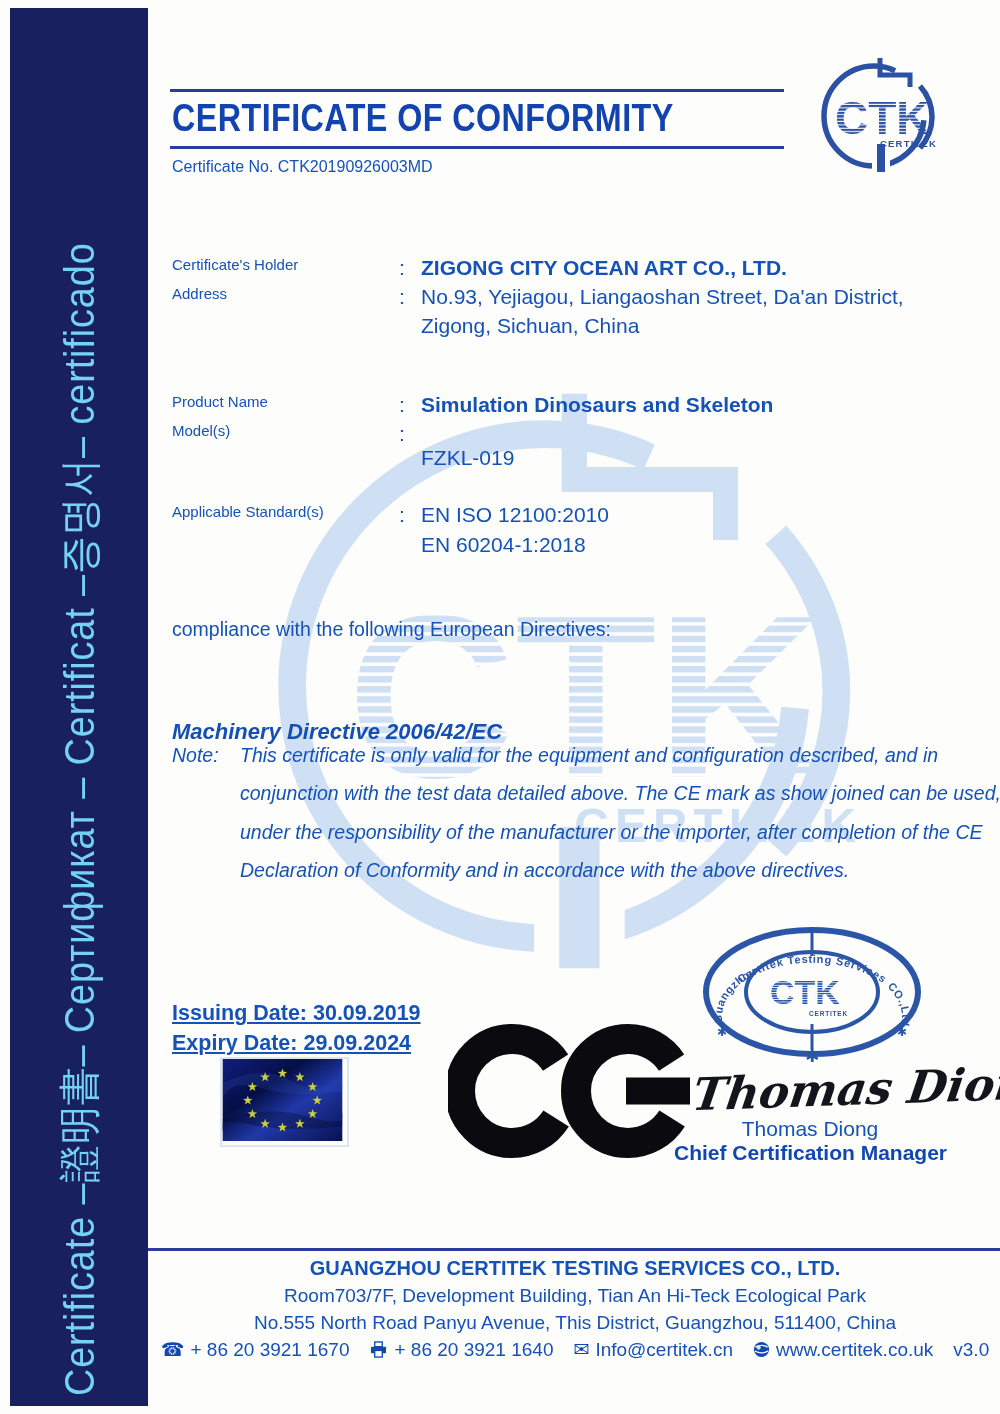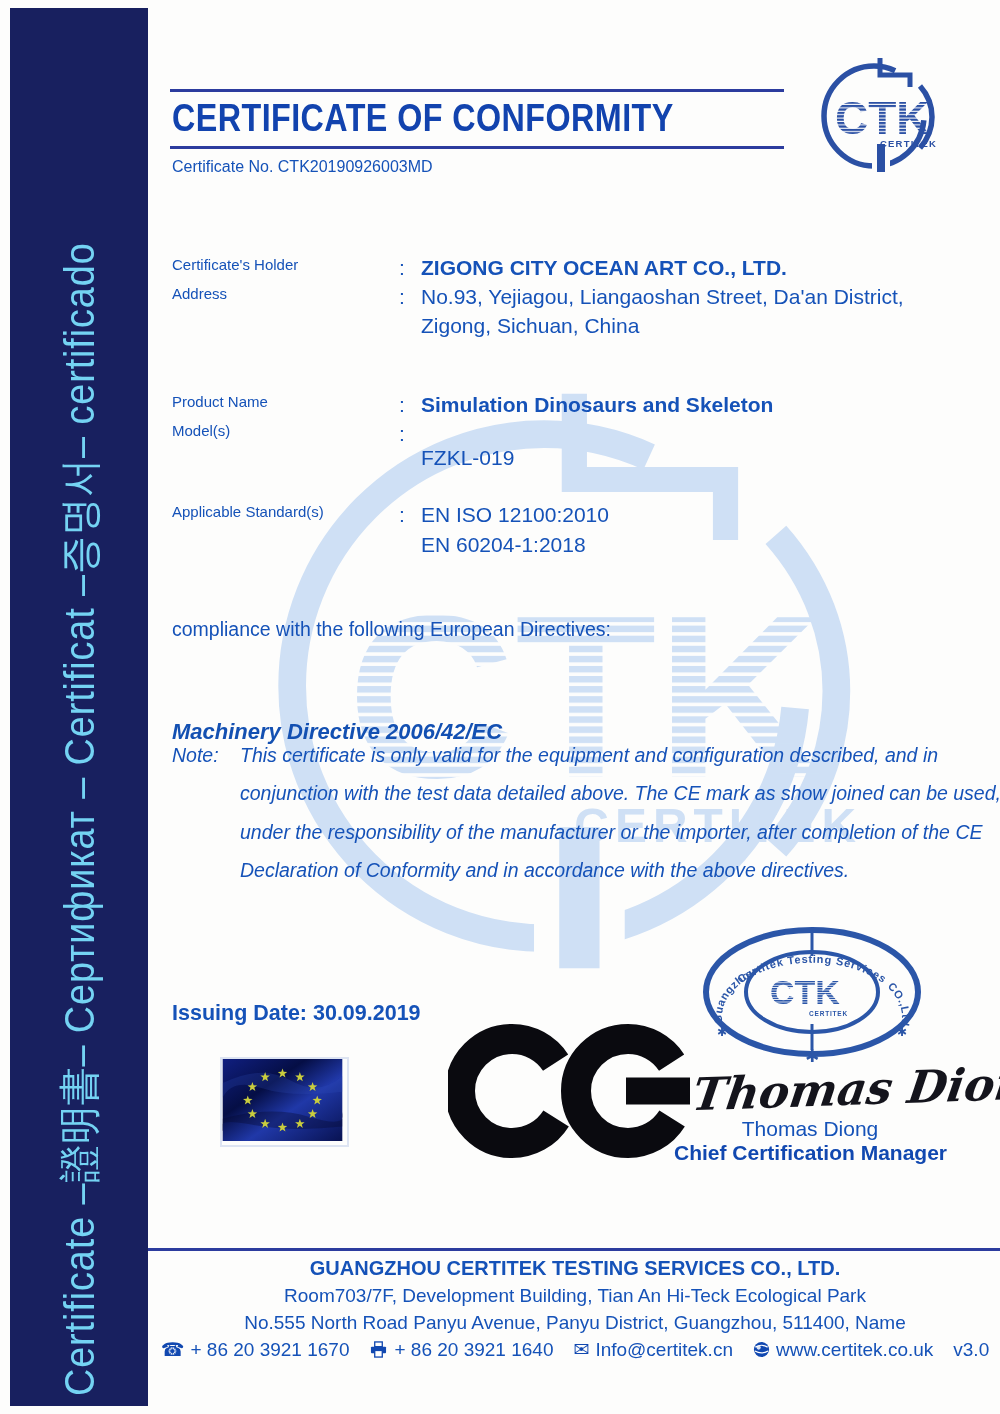--- a/index.html
+++ b/index.html
@@ -16,21 +16,21 @@
   .title{left:172px;top:97px;font-size:38px;font-weight:bold;color:#1243ae;
          transform:scaleX(0.85);transform-origin:0 50%;letter-spacing:.5px;}
   .certno{left:172px;top:158px;font-size:16px;color:#1552b8;}
   .kv-label{font-size:15px;color:#1552b8;}
   .kv-colon{font-size:21px;color:#1552b8;}
   .kv-value{font-size:21px;color:#1552b8;}
   .bold{font-weight:bold;}
   .stmt{font-size:19.5px;color:#1552b8;}
   .directive{font-size:22px;font-weight:bold;font-style:italic;color:#1350b2;margin-top:48px;}
   .note-line{font-size:19.5px;font-style:italic;color:#1552b8;}
-  .date-line{font-size:21.5px;font-weight:600;color:#1552b8;}
+  .date-line{font-size:21.5px;font-weight:600;color:#1552b8;text-decoration:underline;}
   
   .flag{position:absolute;left:220px;top:1057px;width:125px;height:86px;border:2px solid #dde4f2;}
   
   .sig-script{position:absolute;left:694px;top:1062px;font-family:"DejaVu Serif","Liberation Serif",serif;
               font-style:italic;font-weight:bold;font-size:45px;color:#14141c;
               transform:skewX(-10deg) rotate(-2deg);white-space:nowrap;}
   .sig-name{position:absolute;left:700px;top:1117px;width:220px;text-align:center;
             font-size:21px;color:#1552b8;white-space:nowrap;}
   .sig-role{position:absolute;left:663px;top:1141px;width:295px;text-align:center;
             font-size:21px;font-weight:bold;color:#1148b0;white-space:nowrap;}
@@ -113,20 +113,21 @@
 
   <div class="abs directive" style="left:172px;top:671px;">Machinery Directive 2006/42/EC</div>
 
   <div class="abs note-line" style="left:172px;top:744px;">Note:</div>
   <div class="abs note-line" style="left:240px;top:744px;">This certificate is only valid for the equipment and configuration described, and in</div>
   <div class="abs note-line" style="left:240px;top:782px;">conjunction with the test data detailed above. The CE mark as show joined can be used,</div>
   <div class="abs note-line" style="left:240px;top:821px;">under the responsibility of the manufacturer or the importer, after completion of the CE</div>
   <div class="abs note-line" style="left:240px;top:859px;">Declaration of Conformity and in accordance with the above directives.</div>
 
   <div class="abs date-line" style="left:172px;top:1001px;">Issuing Date: 30.09.2019</div>
+  <div class="abs date-line" style="left:172px;top:1031px;">Expiry Date: 29.09.2024</div>
 
   <div class="flag">
     <svg width="121" height="82" viewBox="0 0 124 85">
       <defs>
         <linearGradient id="flagbg" x1="0" y1="0" x2="1" y2="1">
           <stop offset="0" stop-color="#101f80"></stop>
           <stop offset="0.35" stop-color="#050e45"></stop>
           <stop offset="0.6" stop-color="#2038a8"></stop>
           <stop offset="1" stop-color="#081252"></stop>
         </linearGradient>
@@ -185,21 +186,21 @@
     <text x="150" y="100" font-size="6.5" font-weight="bold" letter-spacing="0.8" fill="#2b56a8" text-anchor="end">CERTITEK</text>
   </svg>
 
   <div class="sig-script">Thomas Diong</div>
   <div class="sig-name">Thomas Diong</div>
   <div class="sig-role">Chief Certification Manager</div>
 
   <div class="rule" style="left:148px;top:1248px;width:852px;"></div>
   <div class="f-line f-company">GUANGZHOU CERTITEK TESTING SERVICES CO., LTD.</div>
   <div class="f-line f-addr1">Room703/7F, Development Building, Tian An Hi-Teck Ecological Park</div>
-  <div class="f-line f-addr2">No.555 North Road Panyu Avenue, Panyu District, Guangzhou, 511400, Name</div>
+  <div class="f-line f-addr2">No.555 North Road Panyu Avenue, This District, Guangzhou, 511400, China</div>
   <div class="f-line f-contact">
     <span class="f-item">
       <span class="uicon">☎</span>
       <span>+ 86 20 3921 1670</span>
     </span>
     <span class="f-item">
       <svg width="19" height="17" viewBox="0 0 20 18">
         <rect x="6" y="1" width="8" height="5" fill="none" stroke="#1148b0" stroke-width="1.4"></rect>
         <rect x="2" y="6" width="16" height="7" rx="1" fill="#1148b0"></rect>
         <rect x="6" y="10" width="8" height="7" fill="#ffffff" stroke="#1148b0" stroke-width="1.4"></rect>

